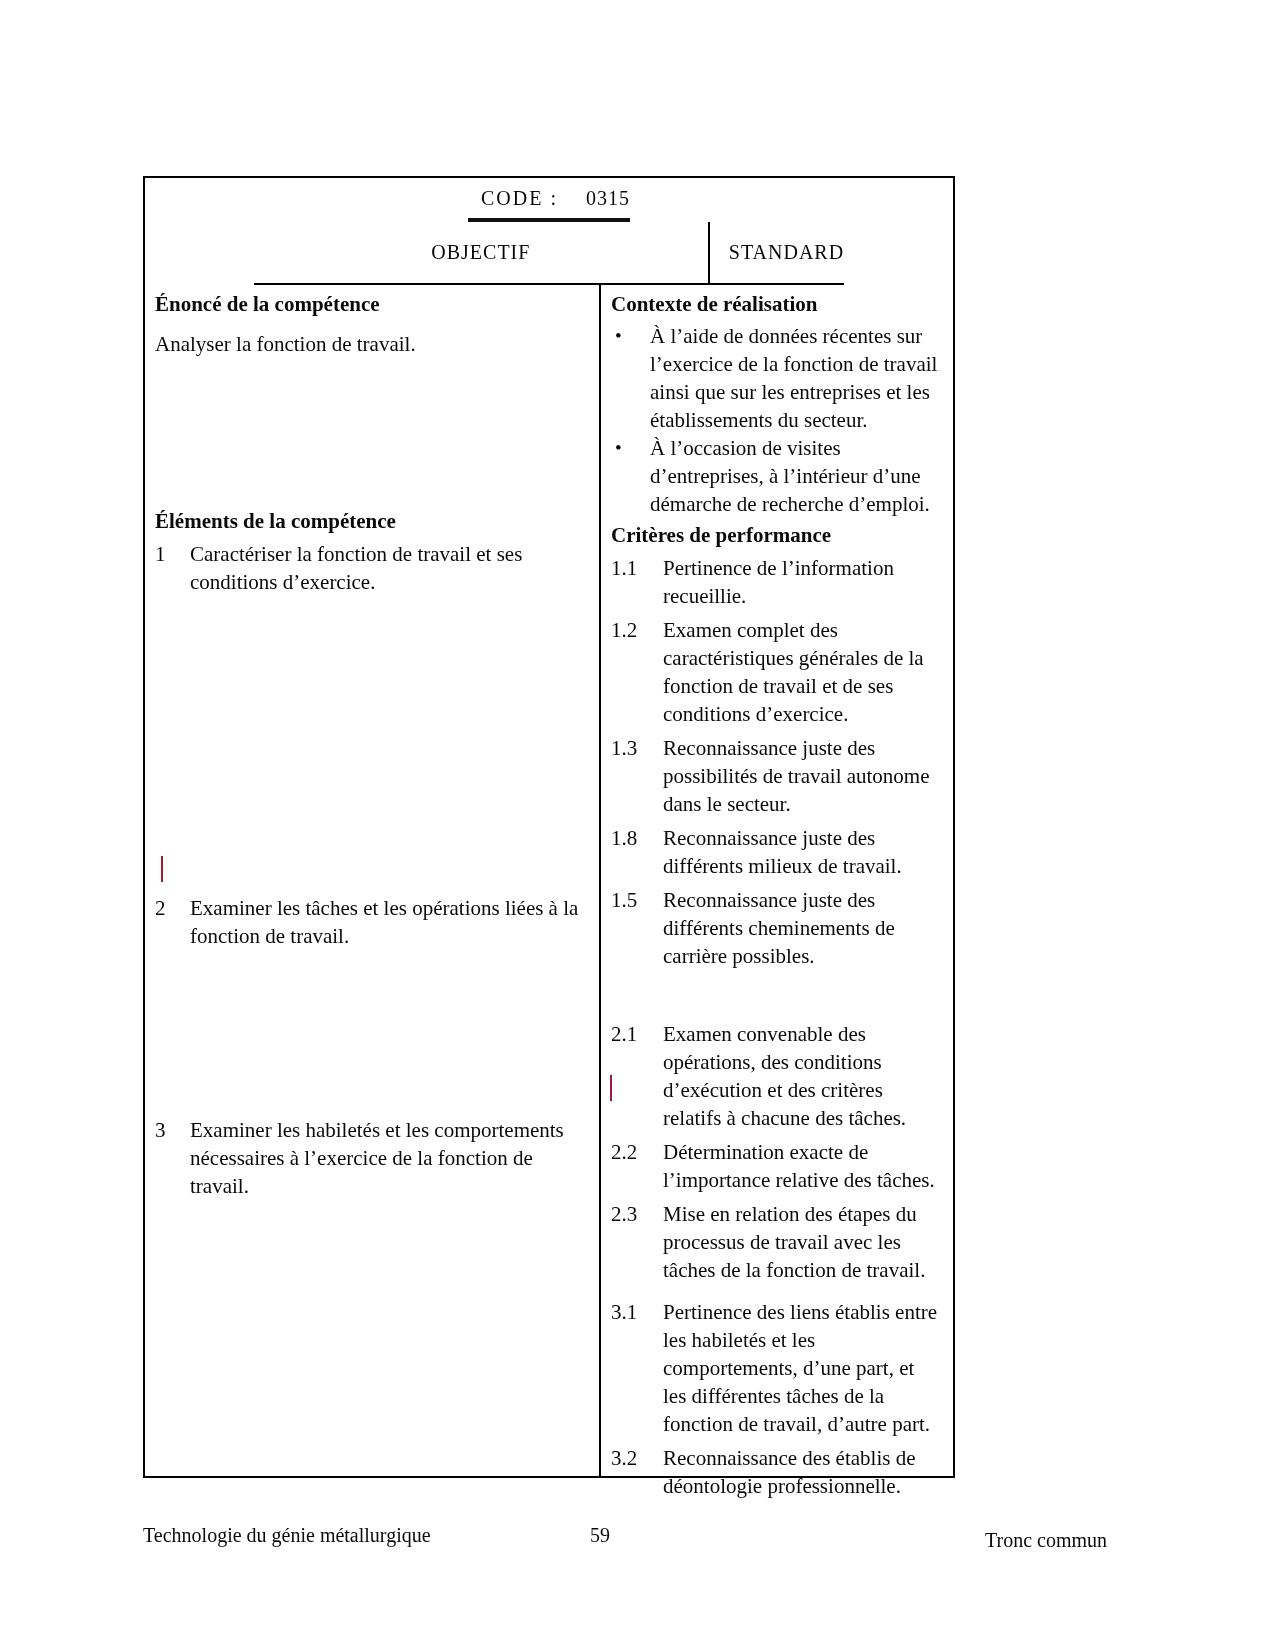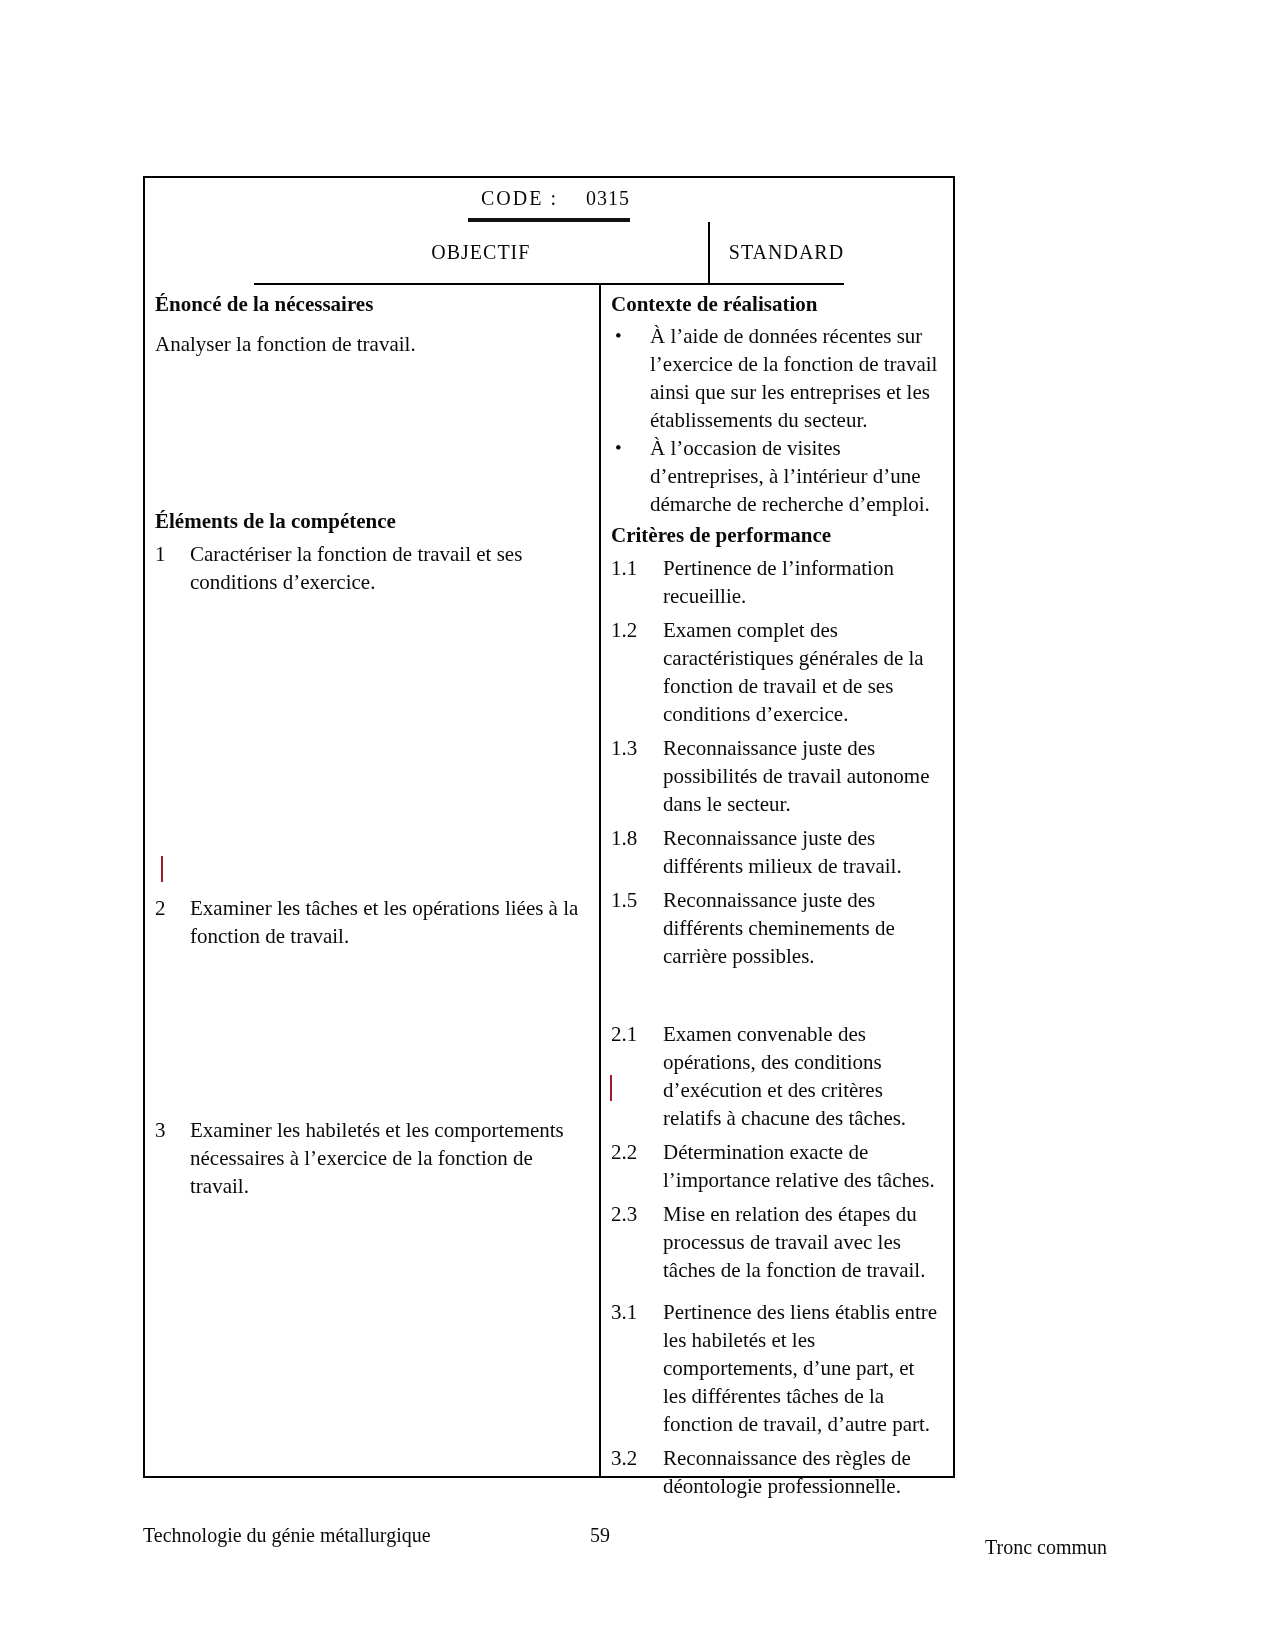--- a/index.html
+++ b/index.html
@@ -86,21 +86,21 @@
 
   
   .footer {
     position: absolute;
     left: 143px; right: 168px; top: 1524px;
     font-size: 20px;
     height: 28px;
   }
   .f-left   { position: absolute; left: 0; top: 0; }
   .f-center { position: absolute; left: 377px; width: 160px; text-align: center; top: 0; }
-  .f-right  { position: absolute; right: 0; top: 12px; text-align: center; }
+  .f-right  { position: absolute; right: 0; top: 5px; text-align: center; }
 </style>
 </head>
 <body>
 
 <div class="page">
 
   <div class="doc-table">
 
     <div class="code-row">
       <span>CODE :</span>
@@ -108,21 +108,21 @@
     </div>
 
     <div class="head-row">
       <div class="head-cell left">OBJECTIF</div>
       <div class="head-cell right">STANDARD</div>
     </div>
 
     <div class="content-row">
 
       <div class="cell left-cell">
-        <div class="bold-h">Énoncé de la nécessaires</div>
+        <div class="bold-h">Énoncé de la compétence</div>
         <p class="enonce">Analyser la fonction de travail.</p>
 
         <div class="bold-h elements-h">Éléments de la compétence</div>
 
         <div class="item el-1">
           <span class="num">1</span>
           <span class="txt">Caractériser la fonction de travail et ses conditions d’exercice.</span>
         </div>
         <div class="item el-2">
           <span class="num">2</span>
@@ -190,21 +190,21 @@
           </div>
         </div>
 
         <div class="crit-group g3">
           <div class="item">
             <span class="num">3.1</span>
             <span class="txt">Pertinence des liens établis entre les habiletés et les comportements, d’une part, et les différentes tâches de la fonction de travail, d’autre part.</span>
           </div>
           <div class="item">
             <span class="num">3.2</span>
-            <span class="txt">Reconnaissance des règles de déontologie professionnelle.</span>
+            <span class="txt">Reconnaissance des établis de déontologie professionnelle.</span>
           </div>
         </div>
 
         <span class="mark mark-right"></span>
       </div>
 
     </div>
   </div>
 
   <div class="footer">

